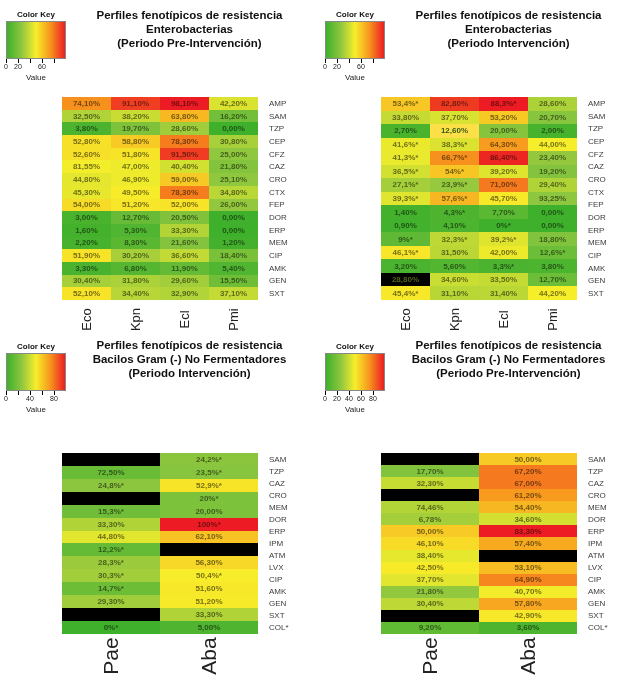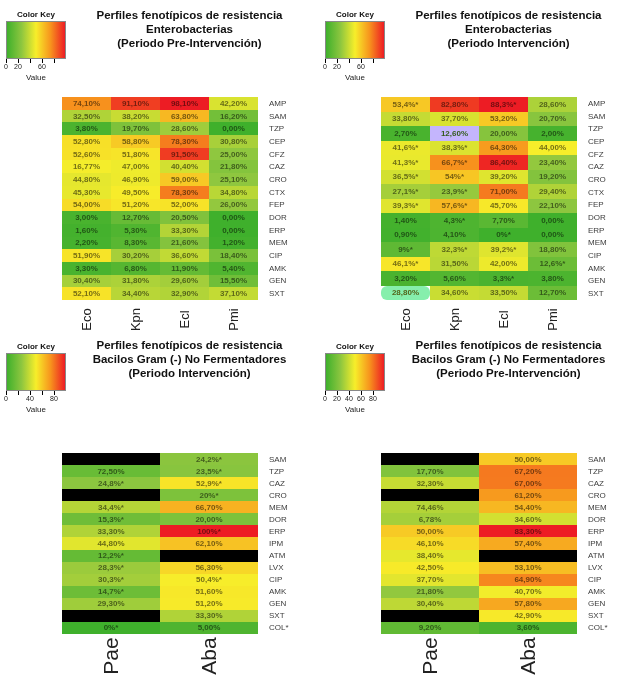--- a/index.html
+++ b/index.html
@@ -96,21 +96,21 @@
           <div class="hm-cell" style="background: rgb(245, 125, 30); color: rgb(118, 60, 14);">78,30%</div>
           <div class="hm-cell" style="background: rgb(168, 208, 58); color: rgb(81, 100, 28);">30,80%</div>
         </div>
         <div class="hm-row">
           <div class="hm-cell" style="background: rgb(247, 225, 40); color: rgb(119, 108, 19);">52,60%</div>
           <div class="hm-cell" style="background: rgb(247, 228, 41); color: rgb(119, 109, 20);">51,80%</div>
           <div class="hm-cell" style="background: rgb(240, 60, 34); color: rgb(115, 29, 16);">91,50%</div>
           <div class="hm-cell" style="background: rgb(143, 199, 63); color: rgb(69, 96, 30);">25,00%</div>
         </div>
         <div class="hm-row">
-          <div class="hm-cell" style="background: rgb(244, 237, 43); color: rgb(117, 114, 21);">16,77%</div>
+          <div class="hm-cell" style="background: rgb(244, 237, 43); color: rgb(117, 114, 21);">81,55%</div>
           <div class="hm-cell" style="background: rgb(238, 235, 44); color: rgb(114, 113, 21);">47,00%</div>
           <div class="hm-cell" style="background: rgb(210, 224, 49); color: rgb(101, 108, 24);">40,40%</div>
           <div class="hm-cell" style="background: rgb(132, 196, 61); color: rgb(63, 94, 29);">21,80%</div>
         </div>
         <div class="hm-row">
           <div class="hm-cell" style="background: rgb(229, 231, 46); color: rgb(110, 111, 22);">44,80%</div>
           <div class="hm-cell" style="background: rgb(238, 234, 44); color: rgb(114, 112, 21);">46,90%</div>
           <div class="hm-cell" style="background: rgb(247, 201, 37); color: rgb(119, 96, 18);">59,00%</div>
           <div class="hm-cell" style="background: rgb(143, 199, 63); color: rgb(69, 96, 30);">25,10%</div>
         </div>
@@ -233,21 +233,21 @@
           <div class="hm-cell" style="background: rgb(172, 210, 57); color: rgb(83, 101, 27);">28,60%</div>
         </div>
         <div class="hm-row">
           <div class="hm-cell" style="background: rgb(197, 219, 52); color: rgb(95, 105, 25);">33,80%</div>
           <div class="hm-cell" style="background: rgb(216, 226, 48); color: rgb(104, 108, 23);">37,70%</div>
           <div class="hm-cell" style="background: rgb(247, 201, 37); color: rgb(119, 96, 18);">53,20%</div>
           <div class="hm-cell" style="background: rgb(136, 197, 62); color: rgb(65, 95, 30);">20,70%</div>
         </div>
         <div class="hm-row">
           <div class="hm-cell" style="background: rgb(73, 179, 46); color: rgb(35, 86, 22);">2,70%</div>
-          <div class="hm-cell" style="background: #c4b5fd; color: rgb(52, 91, 26);">12,60%</div>
+          <div class="hm-cell" style="background: #fde047; color: rgb(52, 91, 26);">12,60%</div>
           <div class="hm-cell" style="background: rgb(134, 196, 61); color: rgb(64, 94, 29);">20,00%</div>
           <div class="hm-cell" style="background: rgb(70, 178, 46); color: rgb(34, 85, 22);">2,00%</div>
         </div>
         <div class="hm-row">
           <div class="hm-cell" style="background: rgb(235, 233, 44); color: rgb(113, 112, 21);">41,6%*</div>
           <div class="hm-cell" style="background: rgb(219, 227, 48); color: rgb(105, 109, 23);">38,3%*</div>
           <div class="hm-cell" style="background: rgb(247, 156, 30); color: rgb(119, 75, 14);">64,30%</div>
           <div class="hm-cell" style="background: rgb(246, 238, 42); color: rgb(118, 114, 20);">44,00%</div>
         </div>
         <div class="hm-row">
@@ -265,21 +265,21 @@
         <div class="hm-row">
           <div class="hm-cell" style="background: rgb(165, 207, 58); color: rgb(79, 99, 28); text-align: center;">27,1%*</div>
           <div class="hm-cell" style="background: rgb(150, 201, 61); color: rgb(72, 96, 29);">23,9%*</div>
           <div class="hm-cell" style="background: rgb(245, 122, 31); color: rgb(118, 59, 15);">71,00%</div>
           <div class="hm-cell" style="background: rgb(176, 211, 56); color: rgb(84, 101, 27);">29,40%</div>
         </div>
         <div class="hm-row">
           <div class="hm-cell" style="background: rgb(224, 229, 47); color: rgb(108, 110, 23);">39,3%*</div>
           <div class="hm-cell" style="background: rgb(247, 183, 34); color: rgb(119, 88, 16);">57,6%*</div>
           <div class="hm-cell" style="background: rgb(247, 232, 41); color: rgb(119, 111, 20);">45,70%</div>
-          <div class="hm-cell" style="background: rgb(141, 198, 63); color: rgb(68, 95, 30);">22,10%</div>
+          <div class="hm-cell" style="background: rgb(141, 198, 63); color: rgb(68, 95, 30);">93,25%</div>
         </div>
         <div class="hm-row">
           <div class="hm-cell" style="background: rgb(68, 177, 45); color: rgb(33, 85, 22);">1,40%</div>
           <div class="hm-cell" style="background: rgb(78, 180, 48); color: rgb(37, 86, 23);">4,3%*</div>
           <div class="hm-cell" style="background: rgb(90, 184, 51); color: rgb(43, 88, 24);">7,70%</div>
           <div class="hm-cell" style="background: rgb(63, 176, 44); color: rgb(30, 84, 21);">0,00%</div>
         </div>
         <div class="hm-row">
           <div class="hm-cell" style="background: rgb(66, 177, 45); color: rgb(32, 85, 22);">0,90%</div>
           <div class="hm-cell" style="background: rgb(77, 180, 48); color: rgb(37, 86, 23);">4,10%</div>
@@ -298,24 +298,30 @@
           <div class="hm-cell" style="background: rgb(237, 234, 44); color: rgb(114, 112, 21);">42,00%</div>
           <div class="hm-cell" style="background: rgb(108, 189, 55); color: rgb(52, 91, 26);">12,6%*</div>
         </div>
         <div class="hm-row">
           <div class="hm-cell" style="background: rgb(74, 179, 47); color: rgb(36, 86, 23);">3,20%</div>
           <div class="hm-cell" style="background: rgb(83, 182, 49); color: rgb(40, 87, 24);">5,60%</div>
           <div class="hm-cell" style="background: rgb(75, 179, 47); color: rgb(36, 86, 23);">3,3%*</div>
           <div class="hm-cell" style="background: rgb(76, 180, 47); color: rgb(36, 86, 23);">3,80%</div>
         </div>
         <div class="hm-row">
-          <div class="hm-cell" style="background: #86efac; color: rgb(83, 101, 27); border-radius: 6px;">28,80%</div>
+          <div class="hm-cell" style="background: #000000; color: rgb(83, 101, 27);">28,80%</div>
           <div class="hm-cell" style="background: rgb(201, 221, 51); color: rgb(96, 106, 24);">34,60%</div>
           <div class="hm-cell" style="background: rgb(196, 219, 52); color: rgb(94, 105, 25);">33,50%</div>
           <div class="hm-cell" style="background: rgb(108, 189, 55); color: rgb(52, 91, 26);">12,70%</div>
+        </div>
+        <div class="hm-row">
+          <div class="hm-cell" style="background: rgb(247, 233, 41); color: rgb(119, 112, 20);">45,4%*</div>
+          <div class="hm-cell" style="background: rgb(184, 214, 54); color: rgb(88, 103, 26);">31,10%</div>
+          <div class="hm-cell" style="background: rgb(186, 215, 54); color: rgb(89, 103, 26);">31,40%</div>
+          <div class="hm-cell" style="background: rgb(247, 238, 42); color: rgb(119, 114, 20);">44,20%</div>
         </div>
       </div>
       <div class="rowlabels">
         <div class="row-lab">AMP</div>
         <div class="row-lab">SAM</div>
         <div class="row-lab">TZP</div>
         <div class="row-lab">CEP</div>
         <div class="row-lab">CFZ</div>
         <div class="row-lab">CAZ</div>
         <div class="row-lab">CRO</div>
@@ -378,24 +384,20 @@
         </div>
         <div class="hm-row">
           <div class="hm-cell" style="background: rgb(140, 198, 63); color: rgb(67, 95, 30);">24,8%*</div>
           <div class="hm-cell" style="background: rgb(247, 228, 40); color: rgb(119, 109, 19);">52,9%*</div>
         </div>
         <div class="hm-row">
           <div class="hm-cell" style="background: rgb(0, 0, 0);"></div>
           <div class="hm-cell" style="background: rgb(125, 194, 59); color: rgb(60, 93, 28);">20%*</div>
         </div>
         <div class="hm-row">
-          <div class="hm-cell" style="background: rgb(181, 213, 55); color: rgb(87, 102, 26);">34,4%*</div>
-          <div class="hm-cell" style="background: rgb(247, 178, 33); color: rgb(119, 85, 16);">66,70%</div>
-        </div>
-        <div class="hm-row">
           <div class="hm-cell" style="background: rgb(111, 189, 56); color: rgb(53, 91, 27);">15,3%*</div>
           <div class="hm-cell" style="background: rgb(125, 194, 59); color: rgb(60, 93, 28);">20,00%</div>
         </div>
         <div class="hm-row">
           <div class="hm-cell" style="background: rgb(176, 211, 56); color: rgb(84, 101, 27);">33,30%</div>
           <div class="hm-cell" style="background: rgb(237, 28, 36); color: rgb(114, 13, 17);">100%*</div>
         </div>
         <div class="hm-row">
           <div class="hm-cell" style="background: rgb(225, 230, 46); color: rgb(108, 110, 22);">44,80%</div>
           <div class="hm-cell" style="background: rgb(247, 194, 36); color: rgb(119, 93, 17);">62,10%</div>

